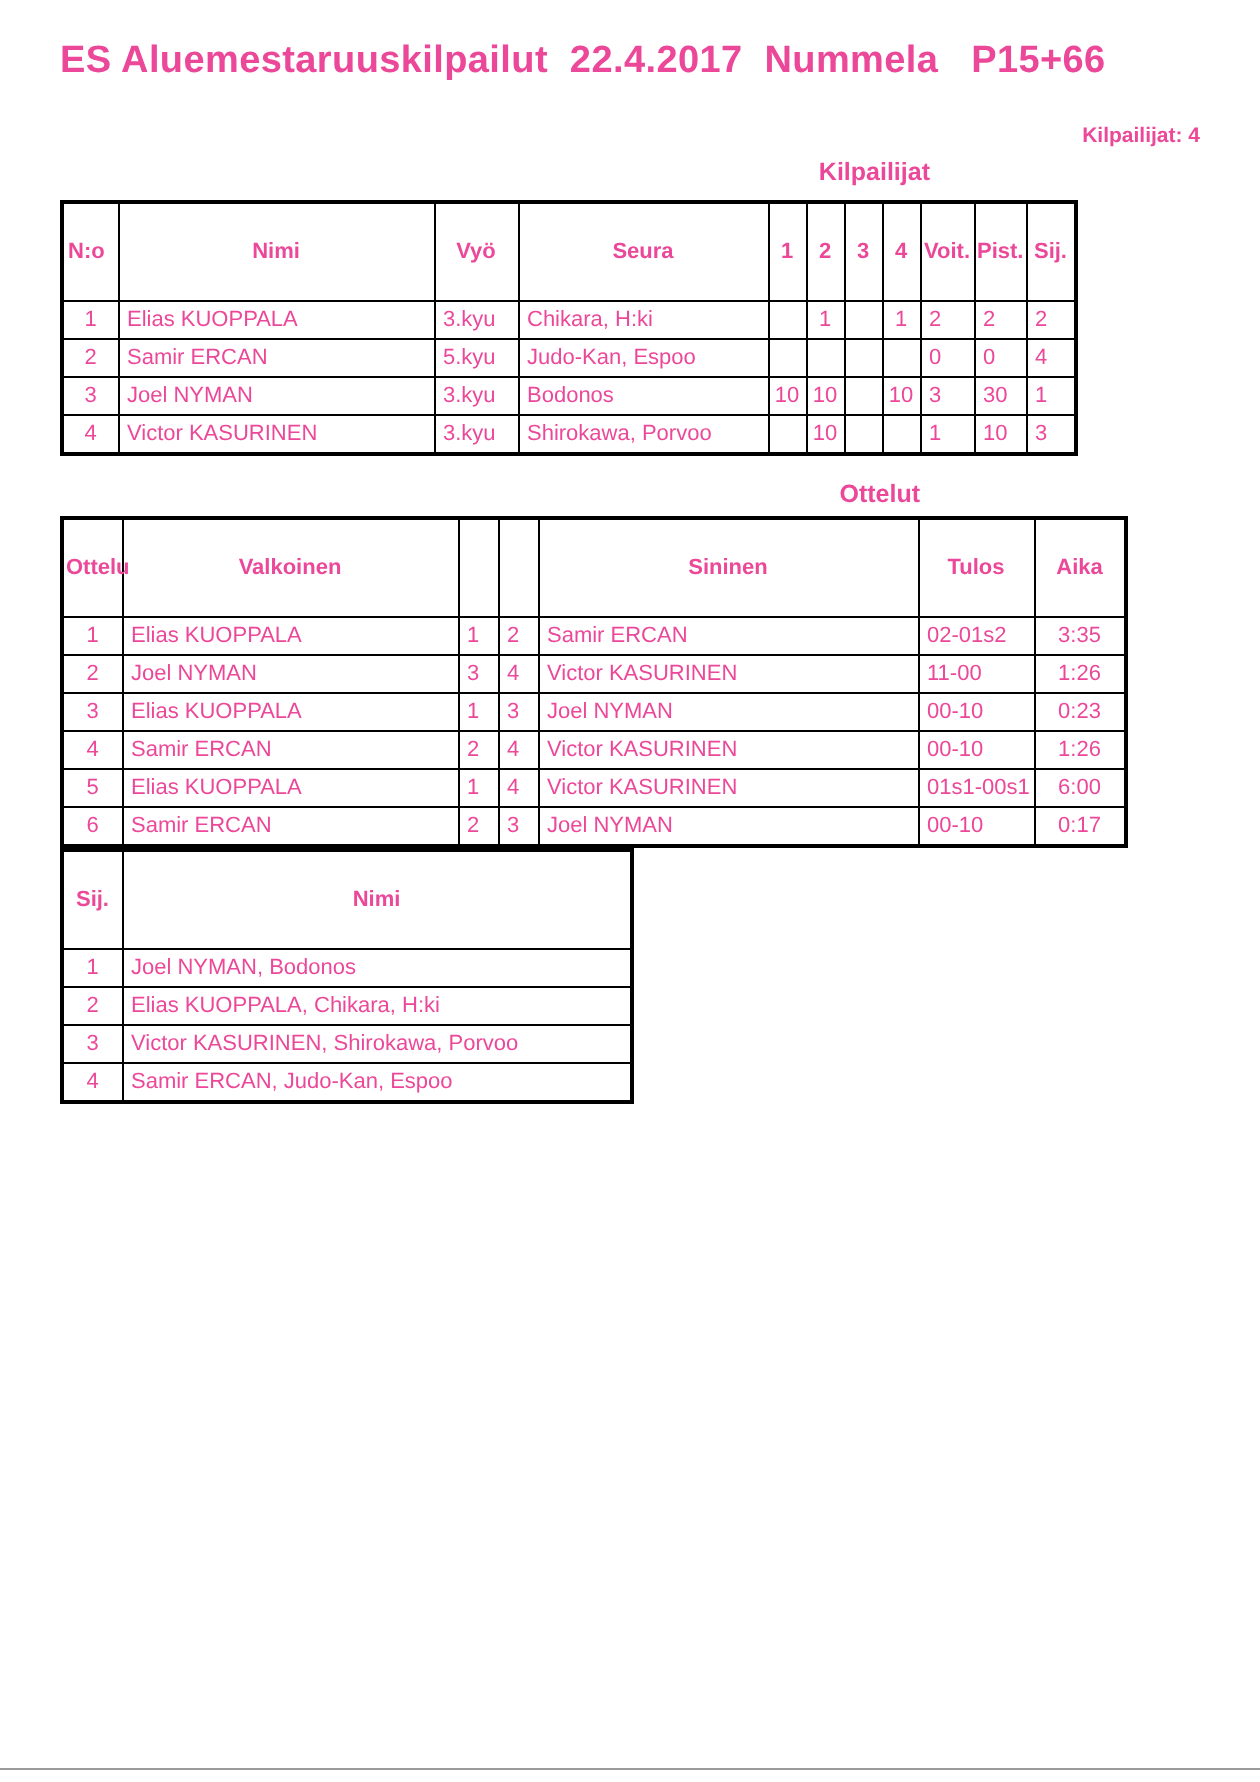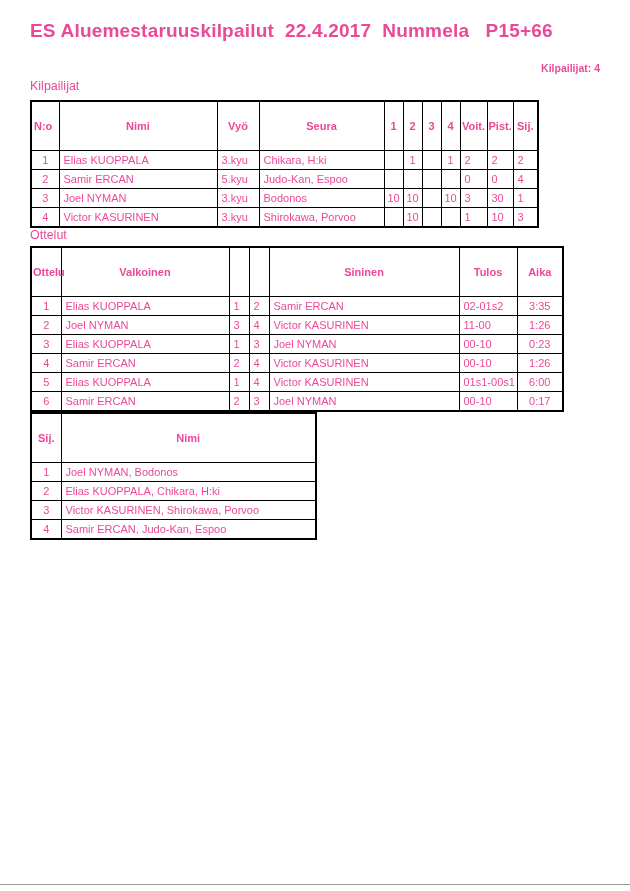--- a/index.html
+++ b/index.html
@@ -3,23 +3,23 @@
 <meta charset="utf-8">
 <style>
   html,body{margin:0;padding:0;background:#ffffff;}
   .page{
     position:relative;width:630px;height:891px;background:#fff;
     font-family:"Liberation Sans",sans-serif;color:#ec4899;
     padding:20px 30px 0;box-sizing:border-box;overflow:hidden;
   }
   .title{font-size:19px;font-weight:bold;white-space:pre;letter-spacing:0.2px;}
   .sub{width:570px;text-align:right;font-size:10.5px;font-weight:bold;margin-top:20px;}
-  .section-title{font-size:12.5px;font-weight:normal;text-align:left;}
+  .section-title{font-size:12.5px;font-weight:bold;text-align:right;}
   .st1{width:435px;margin-top:5px;margin-bottom:7px;}
-  .st2{width:430px;margin-bottom:4px;}
+  .st2{width:430px;margin-top:12px;margin-bottom:4px;}
   .st3{width:285px;margin-top:14px;margin-bottom:4px;}
   table.tbl{border-collapse:collapse;table-layout:fixed;border:2px solid #000;background:#fff;}
   .tbl th,.tbl td{
     border:1px solid #000;font-size:11px;white-space:nowrap;overflow:visible;
     padding:0 4px;vertical-align:middle;
   }
   .tbl th{font-weight:bold;height:16px;text-align:center;padding:16px 1px;}
   .tbl td{height:18px;text-align:left;}
   .ac{text-align:center !important;padding:0 1px !important;}
   .ar{text-align:right;}

